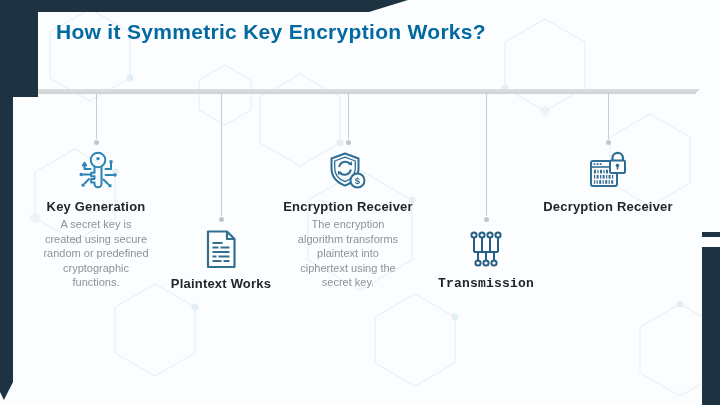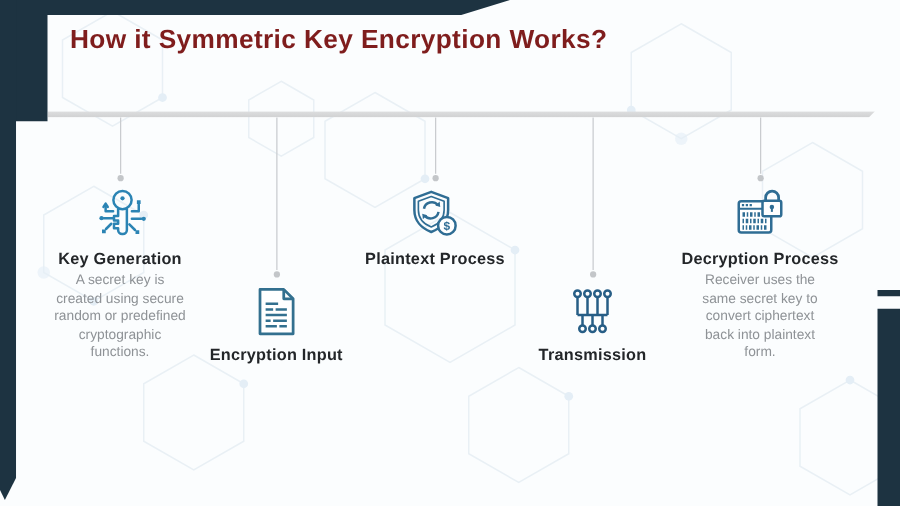--- a/index.html
+++ b/index.html
@@ -15,21 +15,21 @@
   .top-accent-bar{left:0;top:0;width:408px;height:12px;
     clip-path:polygon(0 0,408px 0,369px 12px,0 12px);}
   .top-left-block{left:0;top:0;width:38px;height:97px;}
   .left-strip{left:0;top:0;width:13px;height:400px;
     clip-path:polygon(0 0,100% 0,100% 95.5%,30% 100%,0 98%);}
   .right-dash{left:702px;top:232px;width:18px;height:5px;}
   .right-block{left:702px;top:247px;width:18px;height:158px;}
   
   .title{
     position:absolute;left:56px;top:20px;margin:0;
-    font-size:21px;font-weight:600;letter-spacing:.3px;color:#7f1d1d;
+    font-size:21px;font-weight:600;letter-spacing:.3px;color:#0369a1;
   }
   
   .timeline-bar{
     position:absolute;left:38px;top:89px;width:662px;height:5px;
     background:linear-gradient(#dddedf,#d0d1d2);
     clip-path:polygon(0 0,100% 0,calc(100% - 5px) 100%,0 100%);
   }
   .step{
     position:absolute;top:94px;width:132px;
     display:flex;flex-direction:column;align-items:center;text-align:center;
@@ -38,21 +38,21 @@
   .high .connector{height:45px;}
   .low  .connector{height:122px;}
   .dot{width:5px;height:5px;border-radius:50%;background:#c3c6c9;margin-top:1px;}
   .icon{margin-top:3px;line-height:0;}
   .icon svg{width:48px;height:48px;}
   .step h3{margin:3px 0 0 0;font-size:13px;font-weight:700;color:#232629;letter-spacing:.2px;}
   .step p{
     margin:3px 0 0 0;font-size:11px;line-height:1.32;color:#8e9296;
     white-space:pre-line;width:130px;
   }
-  .s1{left:30px;} .s2{left:155px;} .s3{left:282px;} .s4{left:408px;} .s5{left:542px;}
+  .s1{left:30px;} .s2{left:155px;} .s3{left:282px;} .s4{left:420px;font-family:Liberation Mono, monospace;} .s5{left:542px;}
 </style>
 </head>
 <body>
 
 <div class="slide">
 
   <svg class="hexbg" viewBox="0 0 720 405" fill="none" stroke="#e9f0f5" stroke-width="1.2">
     <polygon points="75,149 115,172 115,218 75,241 35,218 35,172"></polygon>
     <polygon points="155,284 195,307 195,353 155,376 115,353 115,307"></polygon>
     <polygon points="300,74 340,97 340,143 300,166 260,143 260,97"></polygon>
@@ -128,21 +128,21 @@
         </g>
         <g stroke="#33708f" stroke-width="2" stroke-linecap="butt">
           <path d="M15.5 18 h10"></path>
           <path d="M15.5 22.5 h6 M23.5 22.5 h9"></path>
           <path d="M15.5 27 h17"></path>
           <path d="M15.5 31.5 h4 M21.5 31.5 h11"></path>
           <path d="M15.5 36 h9 M26.5 36 h6"></path>
         </g>
       </svg>
     </span>
-    <h3>Encryption Input</h3>
+    <h3>Plaintext Works</h3>
   </div>
 
   <div class="step high s3">
     <div class="connector"></div>
     <div class="dot"></div>
     <span class="icon">
       <svg viewBox="0 0 48 48">
         <g fill="none" stroke="#2f6d94" stroke-width="2" stroke-linejoin="round">
           <path d="M21 5.5 l13.5 5 v9.5 c0 8.5 -5.5 14.6 -13.5 17.6 c-8 -3 -13.5 -9.1 -13.5 -17.6 v-9.5 z"></path>
           <path d="M21 9.2 l10.3 3.8 v7 c0 6.5 -4.2 11.2 -10.3 13.6 c-6.1 -2.4 -10.3 -7.1 -10.3 -13.6 v-7 z" stroke-width="1.3"></path>
@@ -150,21 +150,26 @@
           <path d="M26.8 21.5 a6.3 6.3 0 0 1 -11 3"></path>
         </g>
         <g fill="#2f6d94" stroke="none">
           <polygon points="27.7,13.2 28.2,17.6 24.3,16.4"></polygon>
           <polygon points="14.3,27.3 13.8,22.9 17.7,24.1"></polygon>
         </g>
         <circle cx="33.5" cy="32.5" r="7" fill="#ffffff" stroke="#2f6d94" stroke-width="2"></circle>
         <text x="33.5" y="36" text-anchor="middle" font-size="9.5" font-weight="bold" font-family="Liberation Sans, sans-serif" fill="#2f6d94">$</text>
       </svg>
     </span>
-    <h3>Plaintext Process</h3>
+    <h3>Encryption Receiver</h3>
+    <p>The encryption
+algorithm transforms
+plaintext into
+ciphertext using the
+secret key.</p>
   </div>
 
   <div class="step low s4">
     <div class="connector"></div>
     <div class="dot"></div>
     <span class="icon">
       <svg viewBox="0 0 48 48">
         <g fill="#ffffff" stroke="#275e86" stroke-width="2">
           <path d="M12 12.6 V27 M20 12.6 V27 M28 12.6 V27 M36 12.6 V27" fill="none"></path>
           <path d="M12 27 H36" fill="none"></path>
@@ -212,26 +217,21 @@
             <rect x="18.6" y="32.2" width="1.2" height="3.6"></rect>
           <rect x="21.2" y="32.2" width="2" height="3.6"></rect>
             <rect x="24.6" y="32.2" width="1.2" height="3.6"></rect>
           <rect x="27.2" y="32.2" width="2" height="3.6"></rect>
         </g>
         <rect x="26" y="12.5" width="15" height="12.5" rx="1.5" fill="#ffffff" stroke="#2f6d94" stroke-width="2"></rect>
         <circle cx="33.5" cy="17.5" r="1.8" fill="#2f6d94"></circle>
         <path d="M33.5 18.5 v3" stroke="#2f6d94" stroke-width="1.6"></path>
       </svg>
     </span>
-    <h3>Decryption Process</h3>
-    <p>Receiver uses the
-same secret key to
-convert ciphertext
-back into plaintext
-form.</p>
+    <h3>Decryption Receiver</h3>
   </div>
 
   <div class="deco top-left-block"></div>
   <div class="deco top-accent-bar"></div>
   <div class="deco left-strip"></div>
   <div class="deco right-dash"></div>
   <div class="deco right-block"></div>
 
 </div>
 

